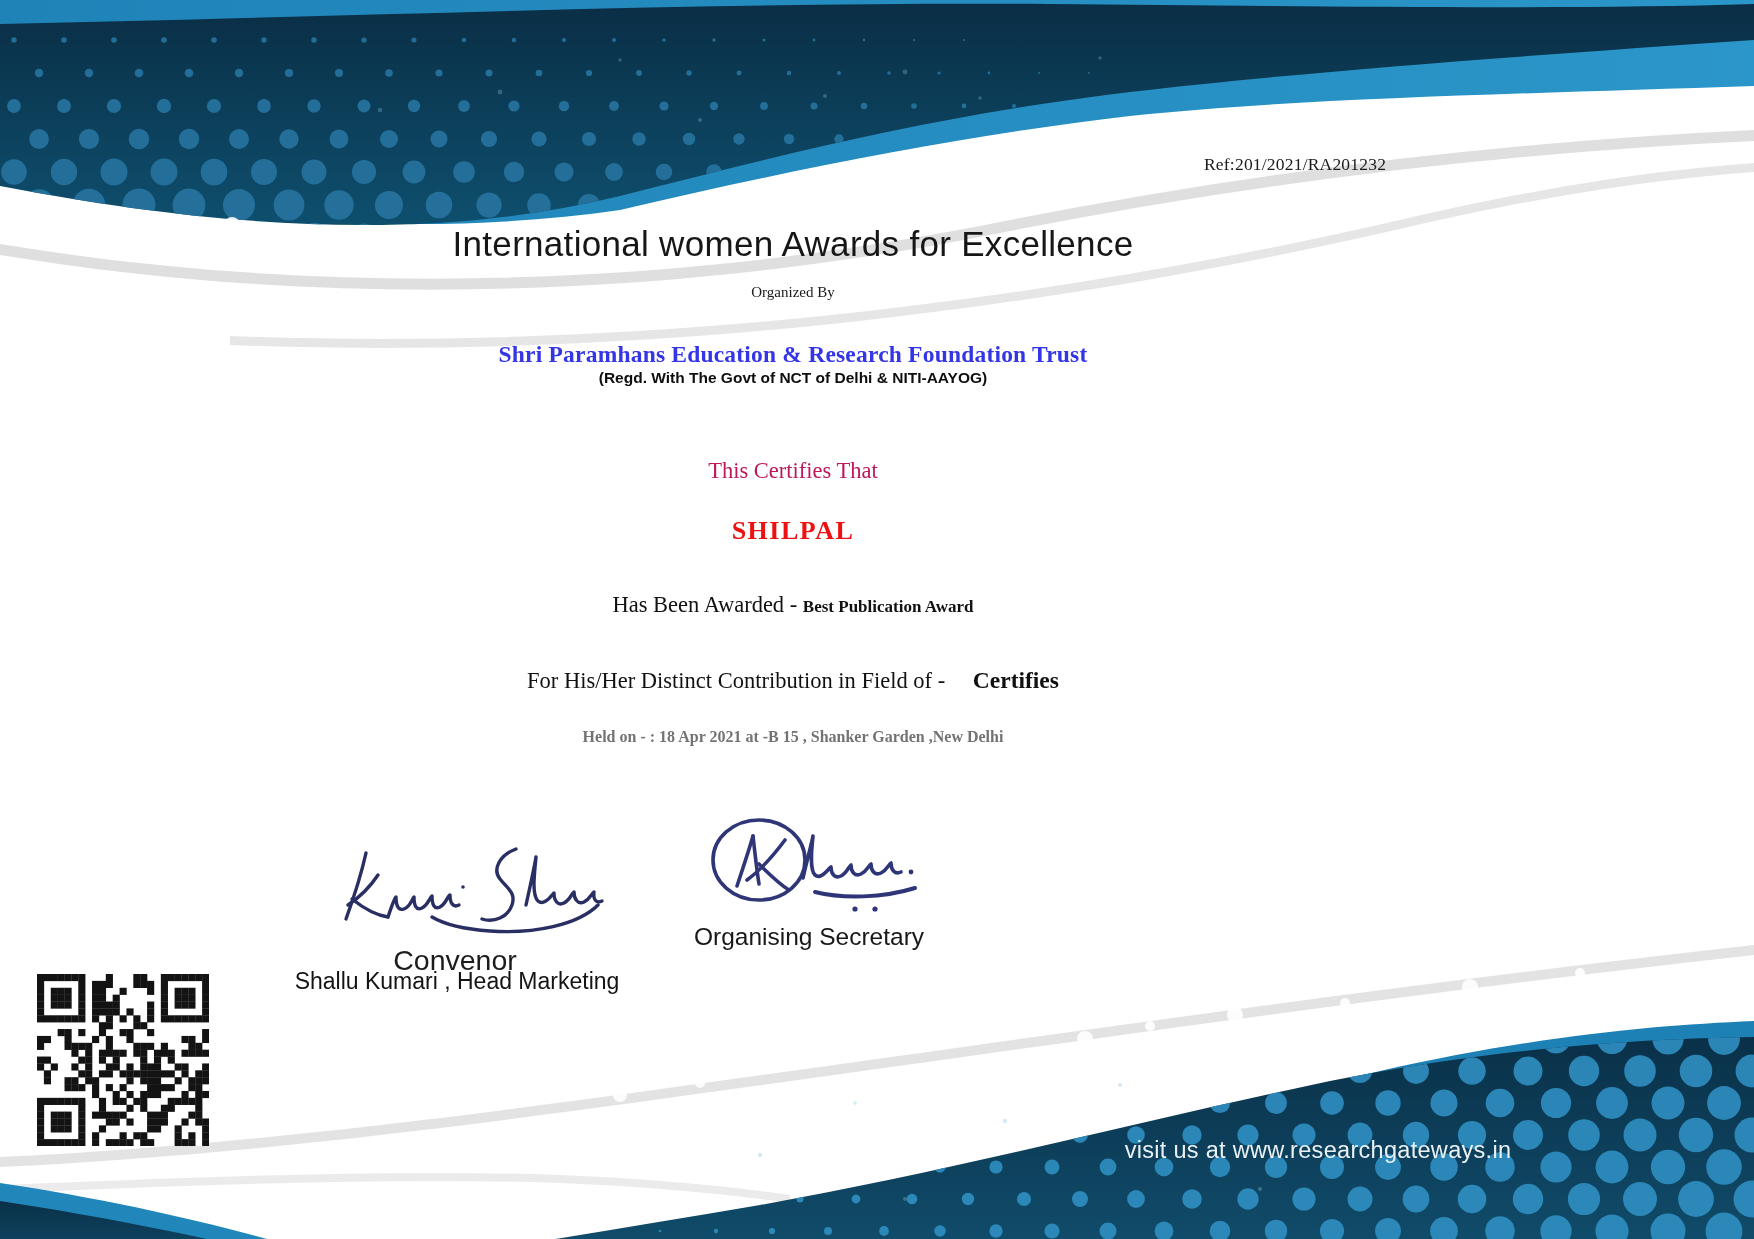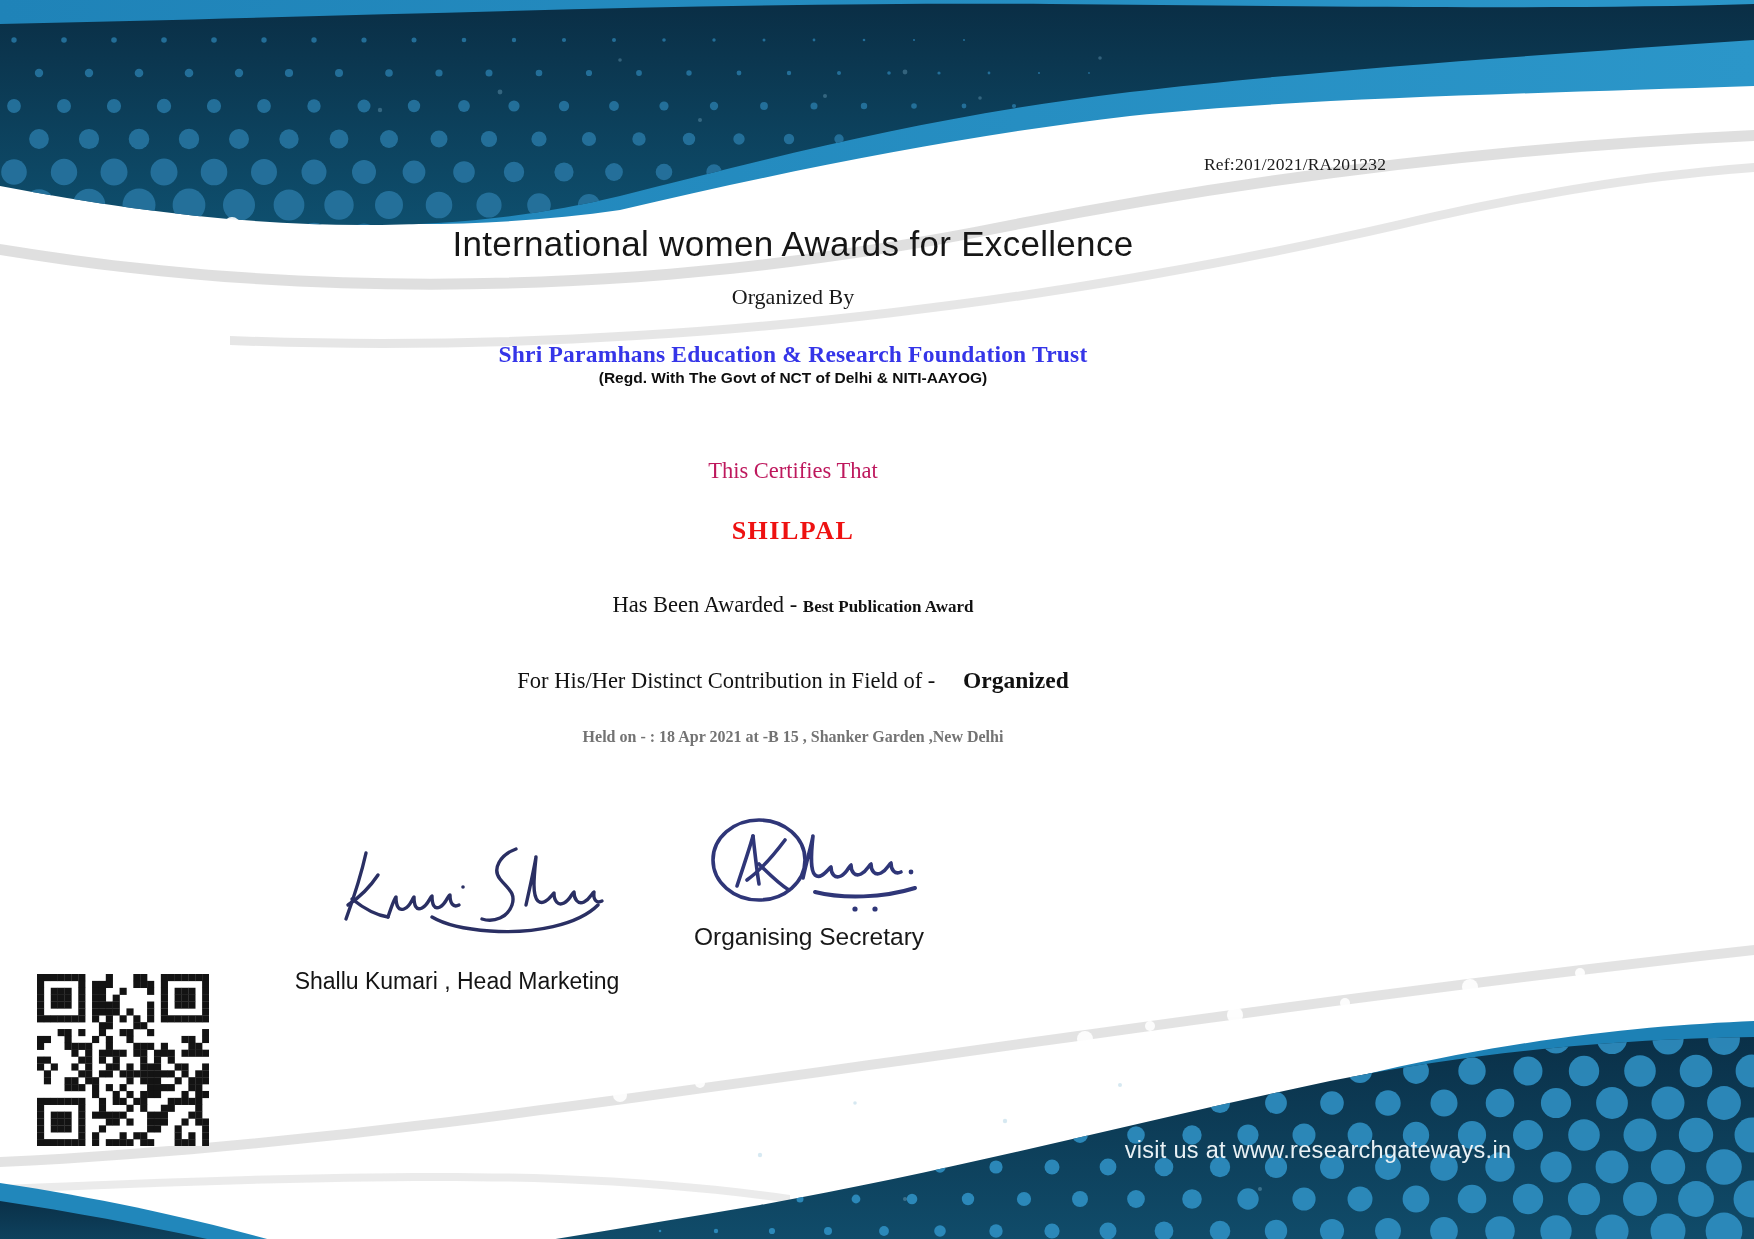--- a/index.html
+++ b/index.html
@@ -17,21 +17,21 @@
 
   .ref{
     position:absolute;top:154px;left:1204px;width:200px;
     font-size:17.5px;color:#1c1c1c;letter-spacing:.2px;
   }
   .stack{position:absolute;left:0;width:1586px;text-align:center;}
   .title{
     top:224px;font-family:"Liberation Sans",sans-serif;
     font-size:35px;color:#161616;letter-spacing:.3px;
   }
-  .organized{top:284px;font-size:22px;color:#191919;}
+  .organized{top:284px;font-size:15px;color:#191919;}
   .trust{top:341px;font-size:23.5px;font-weight:bold;color:#3535e8;letter-spacing:.2px;}
   .regd{top:369px;font-family:"Liberation Sans",sans-serif;font-size:15.5px;font-weight:bold;color:#0e0e0e;}
   .certifies{top:458px;font-size:22.5px;color:#be185d;}
   .awardee{top:516px;font-size:26px;font-weight:bold;color:#ee1111;letter-spacing:1.5px;}
   .award-line{top:592px;font-size:22.5px;color:#111;}
   .award-line b{font-size:17px;}
   .field-line{top:667px;font-size:22.5px;color:#111;}
   .field-line b{font-size:23.5px;margin-left:22px;}
   .held-line{top:728px;font-size:16px;font-weight:bold;color:#737373;}
 
@@ -454,36 +454,37 @@
 
   <div class="stack title">International women Awards for Excellence</div>
   <div class="stack organized">Organized By</div>
   <div class="stack regd">(Regd. With The Govt of NCT of Delhi &amp; NITI-AAYOG)</div>
   <div class="stack trust">Shri Paramhans Education &amp; Research Foundation Trust</div>
   <div class="stack certifies">This Certifies That</div>
   <div class="stack awardee">SHILPAL</div>
 
   <div class="stack award-line"><span>Has Been Awarded - </span><b>Best Publication Award</b></div>
 
-  <div class="stack field-line"><span>For His/Her Distinct Contribution in Field of - </span><b>Organized</b></div>
+  <div class="stack field-line"><span>For His/Her Distinct Contribution in Field of - </span><b>Certifies</b></div>
 
   <div class="stack held-line">Held on - : 18 Apr 2021 at -B 15 , Shanker Garden ,New Delhi</div>
 
   <svg id="sig-convenor" class="sig-svg" width="280" height="112" viewBox="0 0 280 110">
     <g stroke="#2a2f63" stroke-width="3.4" fill="none" stroke-linecap="round" stroke-linejoin="round">
       <path d="M16,84 C24,62 32,36 36,18"></path>
       <path d="M48,40 C40,52 30,62 18,70"></path>
       <path d="M22,64 C32,72 44,80 58,82"></path>
       <path d="M58,82 C62,70 64,64 66,62 C66,70 68,76 74,74 C80,72 82,64 84,62 C84,70 86,76 92,73 C98,70 100,62 102,61 C102,69 104,75 110,72 C116,69 118,60 120,60 C120,68 123,73 129,70"></path>
       <path d="M186,14 C170,20 162,34 170,44 C178,54 186,58 182,70 C178,82 164,88 152,84"></path>
       <path d="M196,70 C200,52 204,34 206,22 C204,42 202,60 208,66 C214,71 220,62 224,58 C224,66 228,71 234,68 C240,65 242,58 244,57 C244,64 248,70 254,67 C260,64 262,58 264,57 C263,64 266,69 272,66"></path>
       <path d="M268,70 C248,90 204,99 160,96 C132,94 112,88 102,82"></path>
     </g>
     <circle cx="133" cy="52" r="1.8" fill="#2a2f63"></circle>
   </svg>
+  <div class="sig-label convenor-label">Convenor</div>
   <div class="sig-label convenor-name">Shallu Kumari , Head Marketing</div>
 
   <svg id="sig-secretary" class="sig-svg" width="250" height="105" viewBox="0 0 250 105">
     <g stroke="#2f3678" stroke-width="3.6" fill="none" stroke-linecap="round" stroke-linejoin="round">
       <ellipse cx="56" cy="50" rx="46" ry="40"></ellipse>
       <path d="M34,76 C40,58 46,40 50,26"></path>
       <path d="M50,26 C52,44 54,62 56,74"></path>
       <path d="M82,30 C70,46 58,60 44,70"></path>
       <path d="M56,54 C66,64 76,74 86,80"></path>
       <path d="M100,68 C104,50 108,36 110,26 C108,44 107,60 112,65 C118,70 124,60 128,57 C128,64 132,69 138,66 C144,63 146,56 148,55 C148,62 152,67 158,64 C164,61 166,55 168,54 C168,61 172,66 178,63 C184,60 186,54 188,53 C188,60 192,65 198,62"></path>

